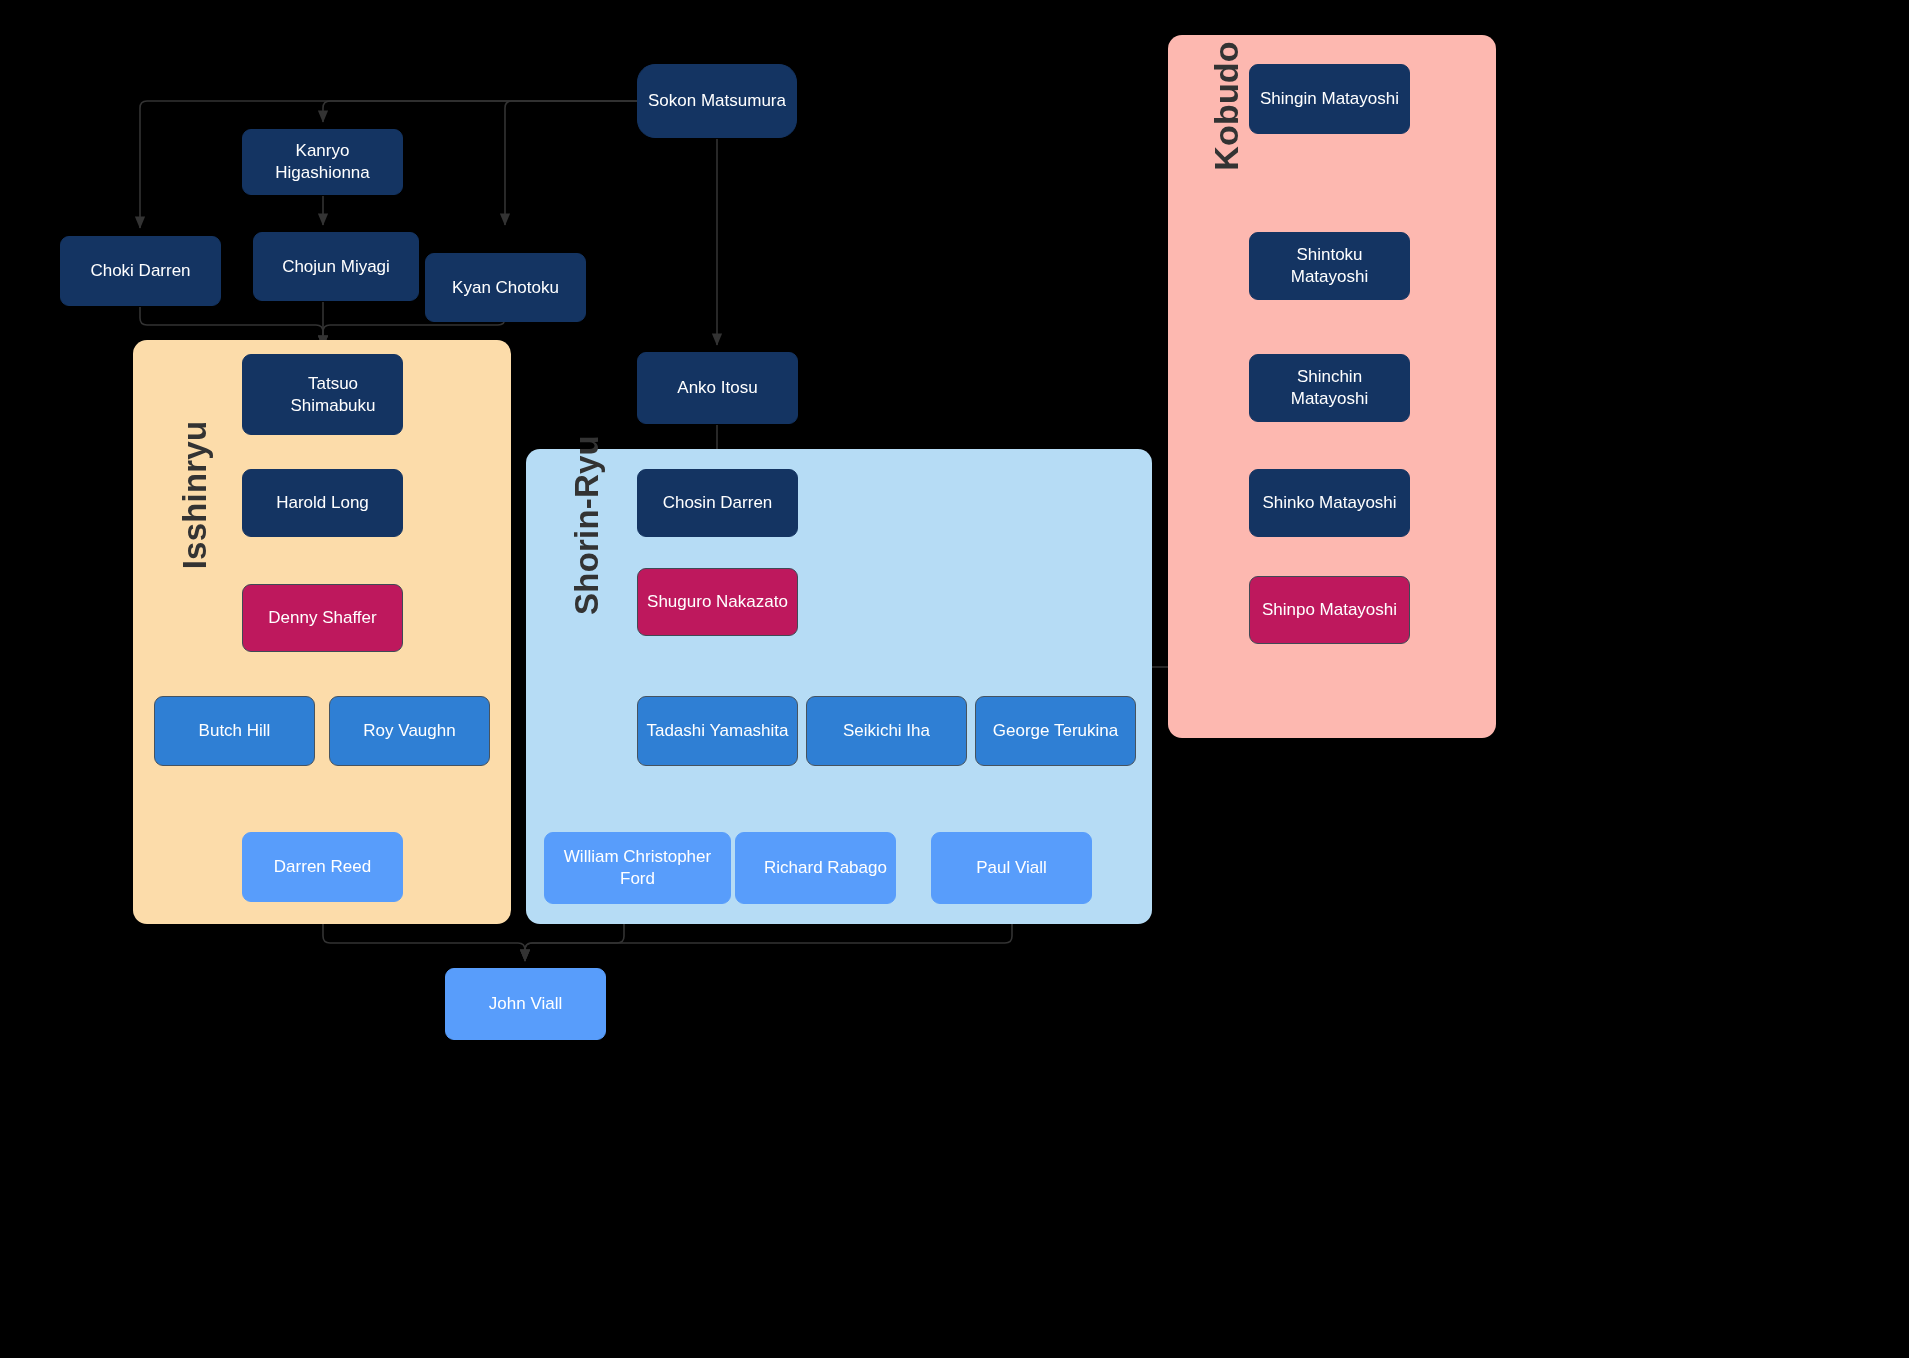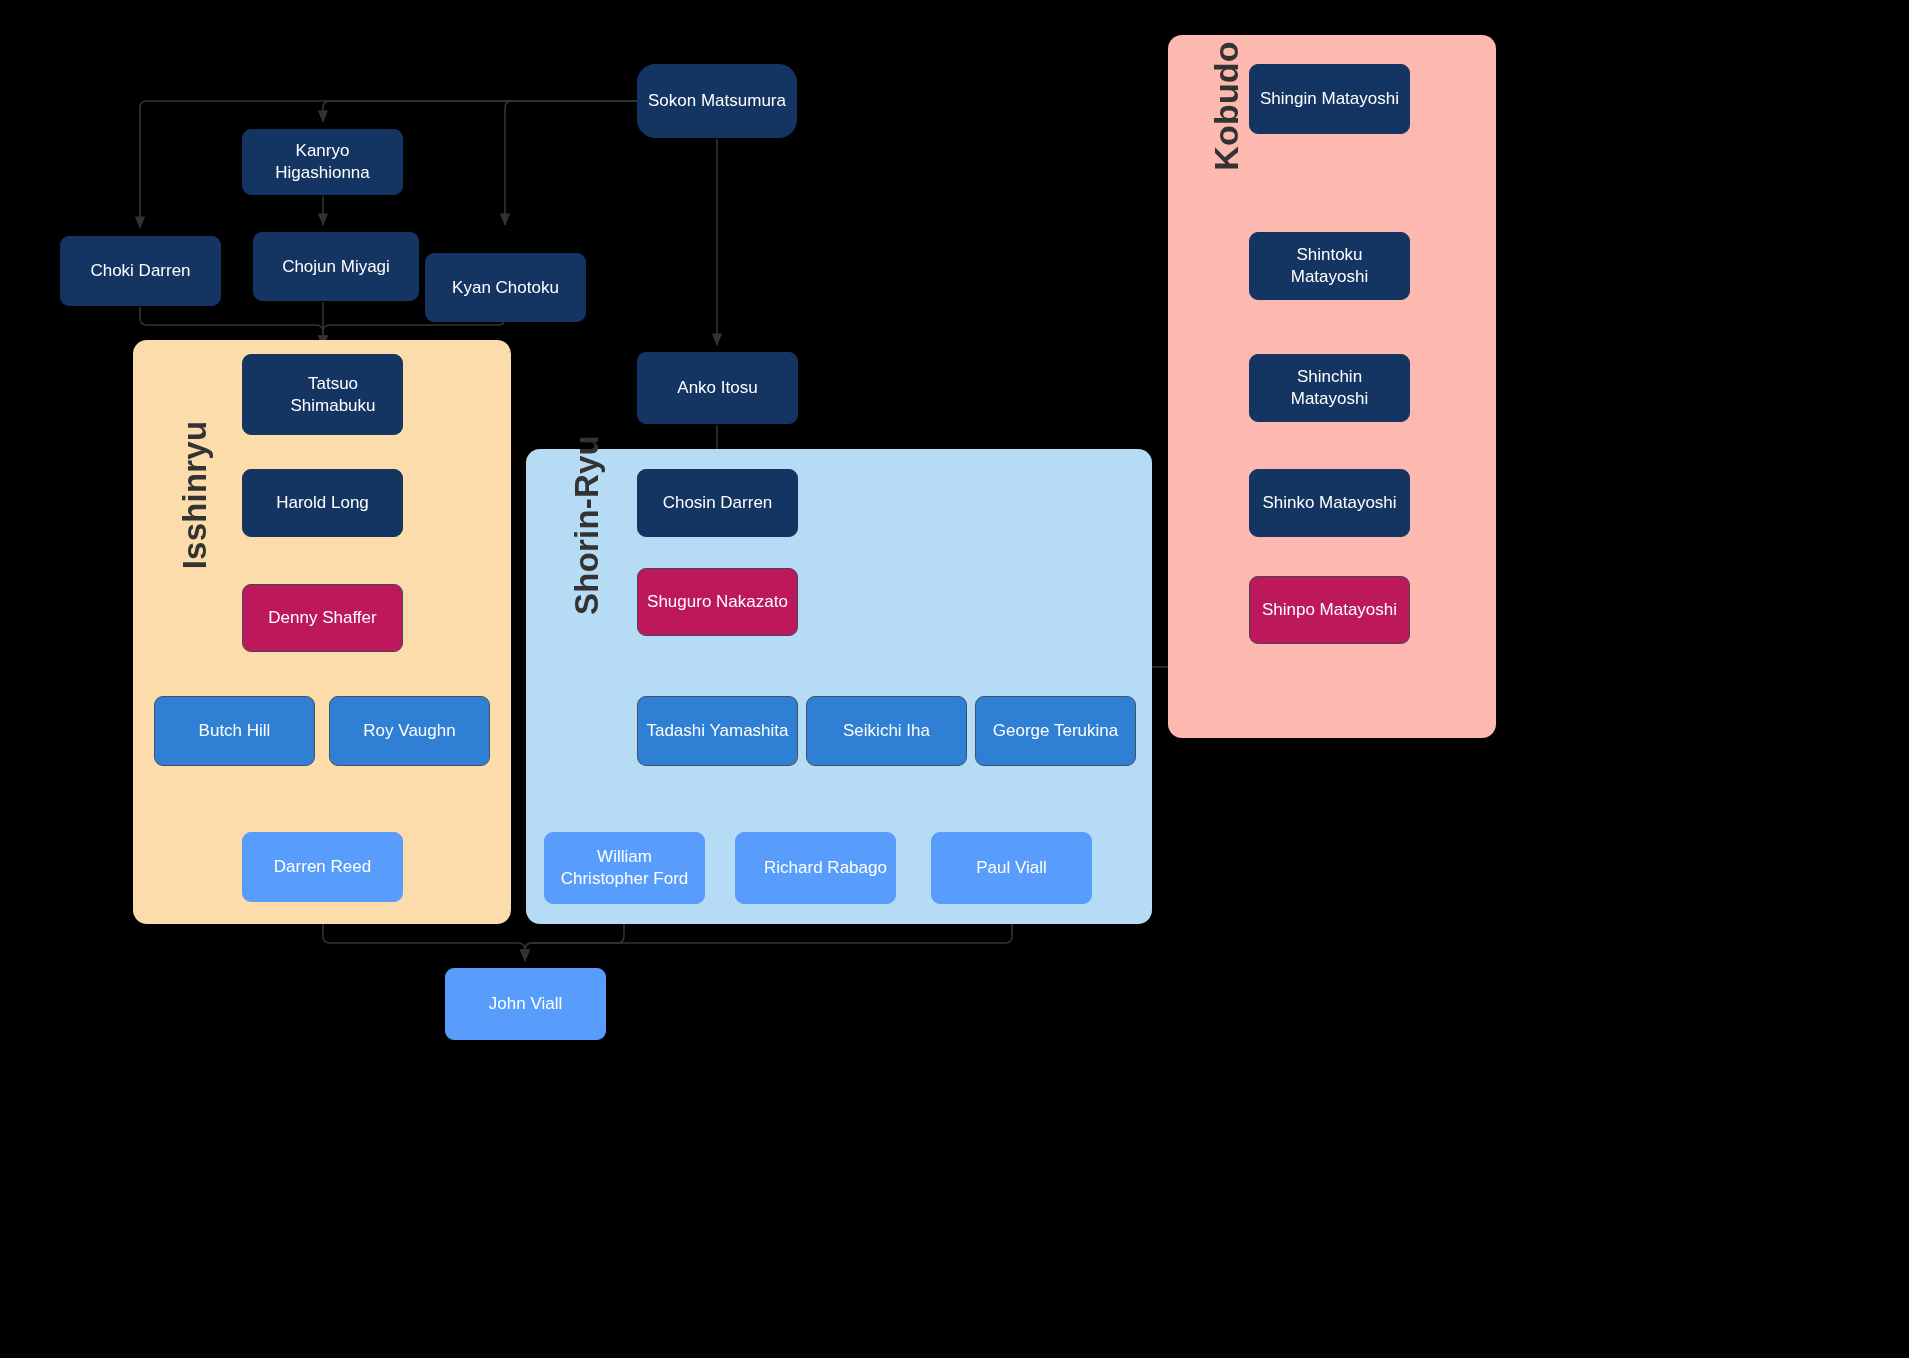--- a/index.html
+++ b/index.html
@@ -117,21 +117,21 @@
       <div class="node n-dark" style="left: 242px; top: 469px; width: 161px; height: 68px;">Harold Long</div>
       <div class="node n-mid" style="left: 242px; top: 584px; width: 161px; height: 68px;">Denny Shaffer</div>
       <div class="node n-light" style="left: 154px; top: 696px; width: 161px; height: 70px;">Butch Hill</div>
       <div class="node n-light" style="left: 329px; top: 696px; width: 161px; height: 70px;">Roy Vaughn</div>
       <div class="node n-pale" style="left: 242px; top: 832px; width: 161px; height: 70px;">Darren Reed</div>
       <div class="node n-dark" style="left: 637px; top: 469px; width: 161px; height: 68px;">Chosin Darren</div>
       <div class="node n-mid" style="left: 637px; top: 568px; width: 161px; height: 68px; text-align: right;">Shuguro Nakazato</div>
       <div class="node n-light" style="left: 637px; top: 696px; width: 161px; height: 70px;">Tadashi Yamashita</div>
       <div class="node n-light" style="left: 806px; top: 696px; width: 161px; height: 70px;">Seikichi Iha</div>
       <div class="node n-light" style="left: 975px; top: 696px; width: 161px; height: 70px;">George Terukina</div>
-      <div class="node n-pale" style="left: 544px; top: 832px; width: 161px; height: 72px;">William Christopher Ford</div>
+      <div class="node n-pale" style="left: 544px; top: 832px; width: 187px; height: 72px;">William Christopher Ford</div>
       <div class="node n-pale" style="left: 735px; top: 832px; width: 161px; height: 72px; padding-left: 28px;">Richard Rabago</div>
       <div class="node n-pale" style="left: 931px; top: 832px; width: 161px; height: 72px;">Paul Viall</div>
       <div class="node n-pale" style="left: 445px; top: 968px; width: 161px; height: 72px;">John Viall</div>
       <div class="node n-dark" style="left: 1249px; top: 64px; width: 161px; height: 70px;">Shingin Matayoshi</div>
       <div class="node n-dark" style="left: 1249px; top: 232px; width: 161px; height: 68px;">Shintoku Matayoshi</div>
       <div class="node n-dark" style="left: 1249px; top: 354px; width: 161px; height: 68px;">Shinchin Matayoshi</div>
       <div class="node n-dark" style="left: 1249px; top: 469px; width: 161px; height: 68px;">Shinko Matayoshi</div>
       <div class="node n-mid" style="left: 1249px; top: 576px; width: 161px; height: 68px;">Shinpo Matayoshi</div>
     </div>
 </div>

